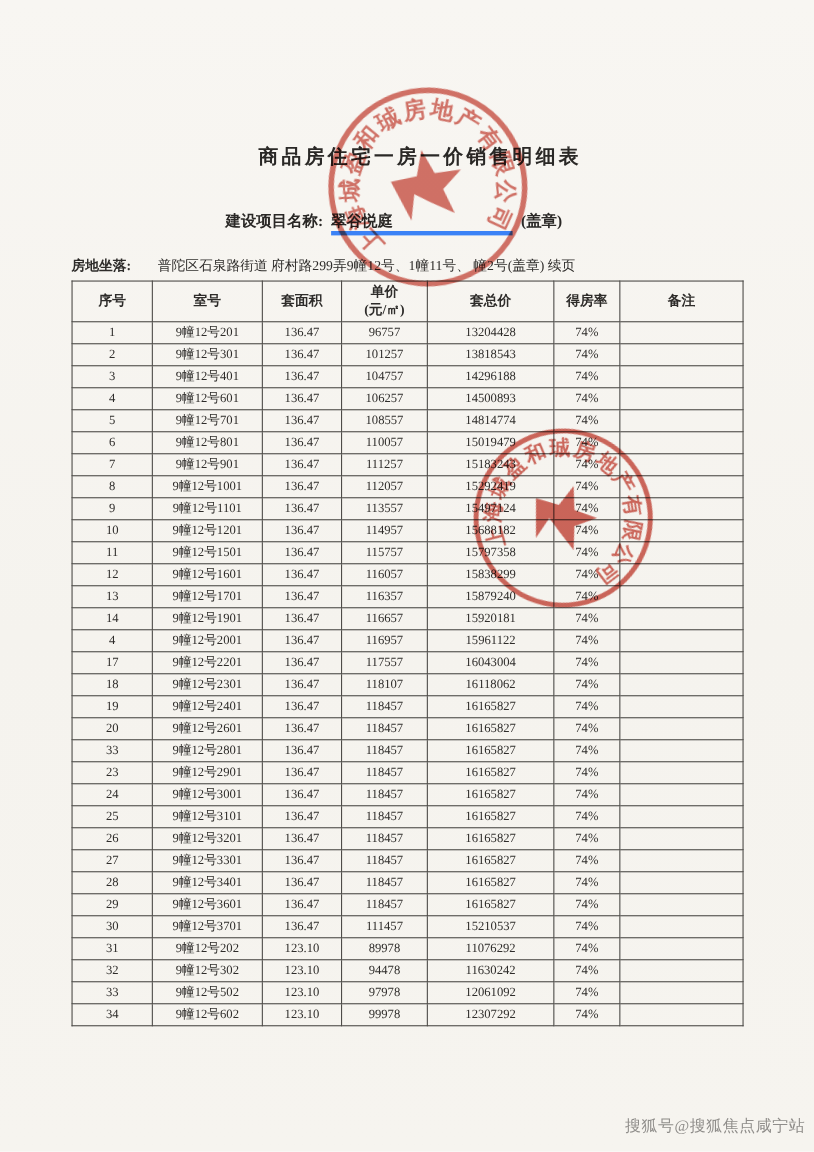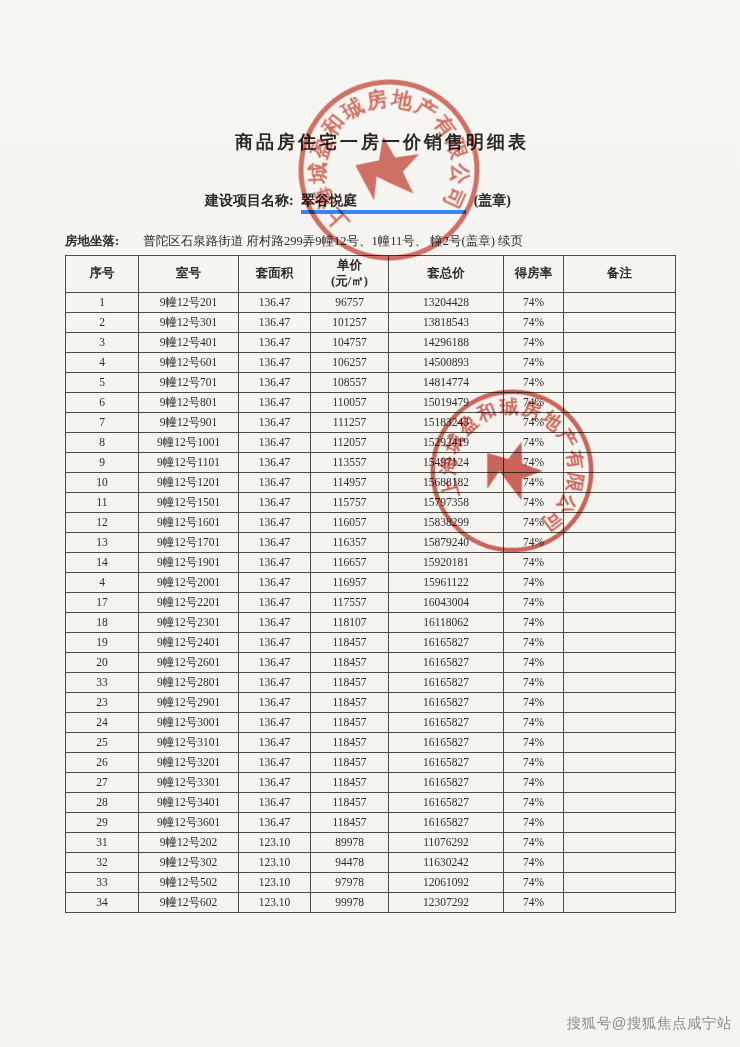--- a/index.html
+++ b/index.html
@@ -52,21 +52,21 @@
 
   .stamp {
     position:absolute; mix-blend-mode:multiply; opacity:0.72;
     filter:blur(0.3px); pointer-events:none;
   }
   .stamp1 { left:289px; top:70px; width:200px; height:200px; transform:rotate(-10deg); }
   .stamp2 { left:422px; top:381px; width:180px; height:180px; transform:rotate(18deg); opacity:0.78; }
 
   .watermark {
     position:absolute; right:8px; bottom:14px;
-    font-family:Liberation Sans, sans-serif;
+    font-family:Liberation Serif, serif;
     font-size:14.5px; color:#8f8d8a; letter-spacing:0.5px;
   }
 </style>
 </head>
 <body>
 
 <div class="page">
 
   <div class="doc-title">商品房住宅一房一价销售明细表</div>
 
@@ -341,20 +341,29 @@
         <tr>
           <td>29</td>
           <td>9幢12号3601</td>
           <td>136.47</td>
           <td>118457</td>
           <td>16165827</td>
           <td>74%</td>
           <td></td>
         </tr>
         <tr>
+          <td>30</td>
+          <td>9幢12号3701</td>
+          <td>136.47</td>
+          <td>111457</td>
+          <td>15210537</td>
+          <td>74%</td>
+          <td></td>
+        </tr>
+        <tr>
           <td>31</td>
           <td>9幢12号202</td>
           <td>123.10</td>
           <td>89978</td>
           <td>11076292</td>
           <td>74%</td>
           <td></td>
         </tr>
         <tr>
           <td>32</td>

